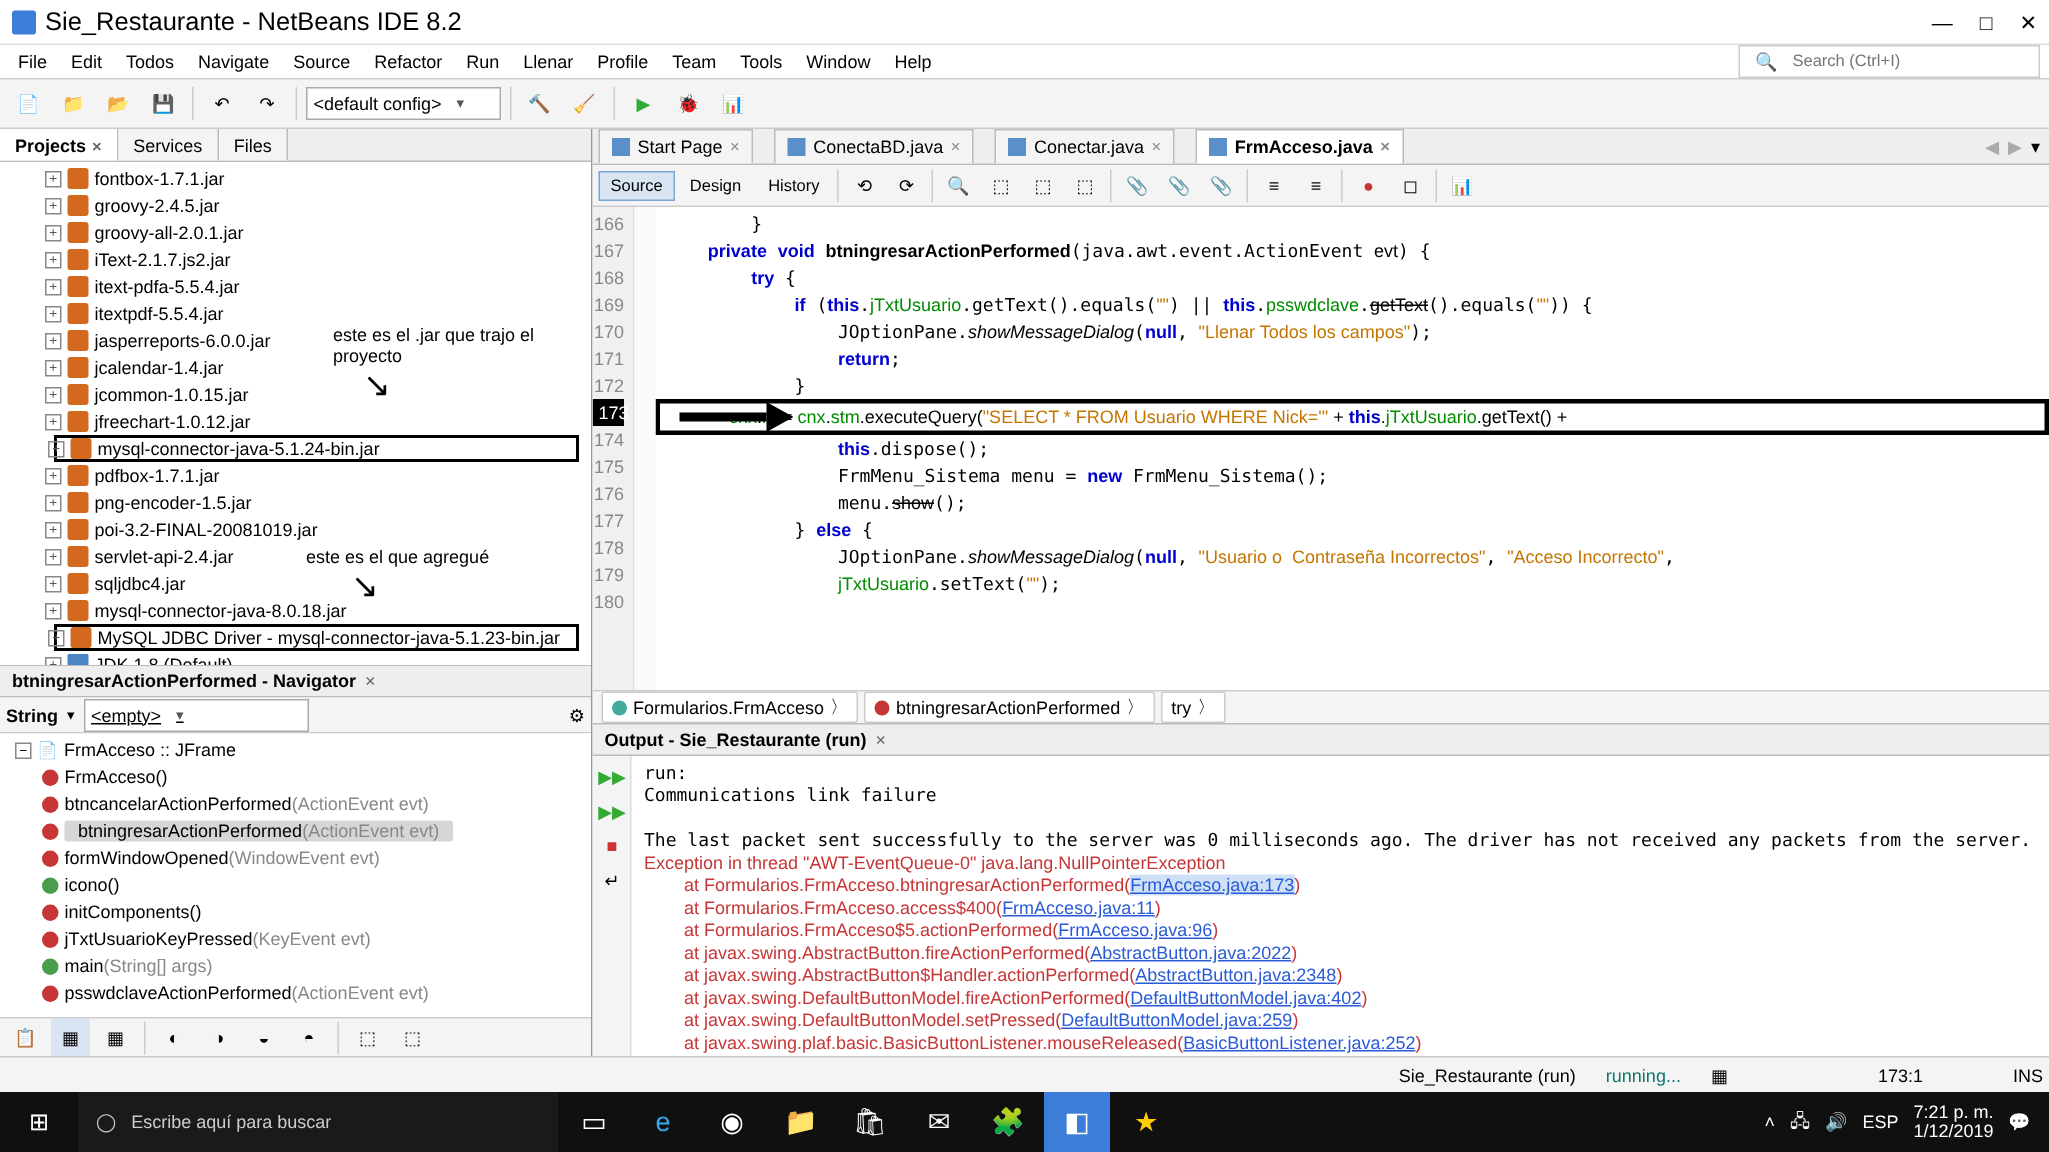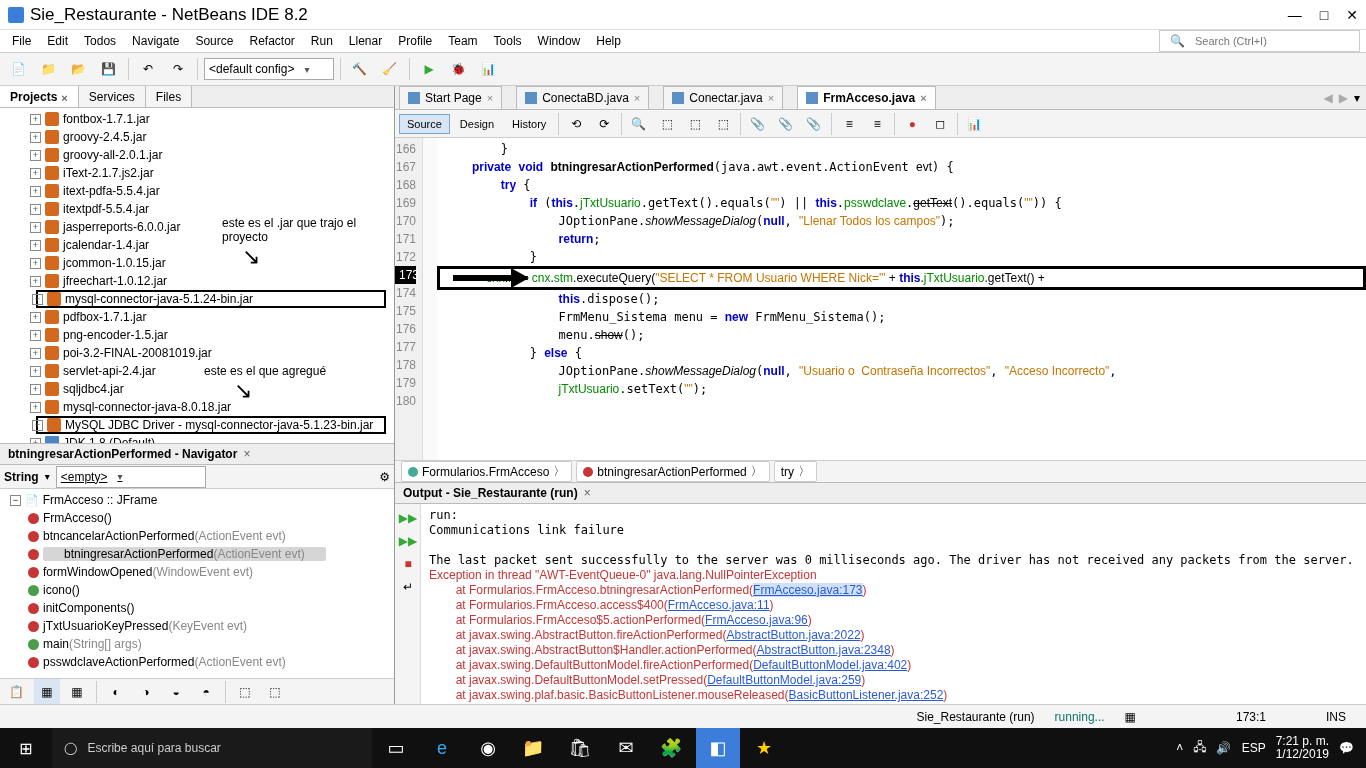--- a/index.html
+++ b/index.html
@@ -33,21 +33,21 @@
 .annotation { position:absolute; font-size:13px; z-index:5; }
 .navigator-head { height:22px; background:#eee; border-top:1px solid #bbb; border-bottom:1px solid #bbb; display:flex; align-items:center; padding:0 8px; font-size:11px; }
 .navigator-head .x { margin-left:6px; color:#666; }
 .members-bar { height:24px; background:#f4f4f4; border-bottom:1px solid #ccc; display:flex; align-items:center; padding:0 4px; gap:6px; }
 .members-bar .combo { min-width:150px;text-decoration:underline; }
 .navtree { flex:1; overflow:auto; background:#fff; padding:2px 0; }
 .nav-row { display:flex; align-items:center; height:18px; padding-left:28px; gap:4px; font-size:11px; }
 .nav-row .b { width:11px; height:11px; border-radius:50%; }
 .nav-row .b.red { background:#c73636; }
 .nav-row .b.grn { background:#4a9d4a; }
-.nav-row .sel { background:#d6d6d6; padding:0 21px; border-radius:2px;text-align:center; }
+.nav-row .sel { background:#d6d6d6; padding:0 9px; border-radius:2px;text-align:center; }
 .nav-row .grey { color:#888; }
 .nav-toolbar { height:26px; display:flex; align-items:center; gap:4px; padding:0 4px; background:#f4f4f4; border-top:1px solid #ccc; }
 .right { flex:1; display:flex; flex-direction:column; overflow:hidden; }
 .editor-tabs { height:24px; display:flex; align-items:stretch; background:#eee; border-bottom:1px solid #bbb; padding-left:4px; }
 .etab { padding:3px 8px; display:flex; align-items:center; gap:5px; border:1px solid #bbb; border-bottom:none; margin-right:14px; background:#f4f4f4; font-size:11px; }
 .etab.active { background:#fff; font-weight:bold; }
 .etab .fic { width:12px; height:12px; background:#5a8fc7; }
 .etab .x { color:#888; cursor:default; font-size:11px; }
 .editor-toolbar { height:28px; display:flex; align-items:center; gap:2px; padding:0 4px; background:#f4f4f4; border-bottom:1px solid #ccc; }
 .etbtn { padding:3px 7px; font-size:11px; border:1px solid transparent; }
@@ -71,21 +71,21 @@
 .output-head { height:22px; background:#eee; border-top:1px solid #bbb; border-bottom:1px solid #bbb; display:flex; align-items:center; padding:0 8px; font-size:11px; }
 .output-head .x { margin-left:6px; color:#666; }
 .output-body { height:200px; display:flex; background:#fff; overflow:hidden; }
 .out-btns { width:26px; background:#f4f4f4; display:flex; flex-direction:column; gap:3px; padding:4px 3px; border-right:1px solid #ddd; }
 .out-btns span { width:20px; height:20px; display:flex; align-items:center; justify-content:center; font-size:12px; }
 .console { flex:1; font-family:"Consolas",monospace; font-size:12px; line-height:15px; padding:4px 8px; overflow:auto; white-space:pre; }
 .console .red { color:#c73636; }
 .console .link { color:#2a5bd7; text-decoration:underline; }
 .console .hllink { background:#cfe0f7; }
 .status { height:24px; background:#f4f4f4; border-top:1px solid #ccc; display:flex; align-items:center; padap:0 8px; font-size:11px; }
-.status .run { margin-left:auto; display:flex; align-items:flex-end; gap:20px; padding-right:20px; }
+.status .run { margin-left:auto; display:flex; align-items:flex-end; gap:20px; padding-right:4px; }
 .status .running { color:#0f766e; }
 .taskbar { height:40px; background:#101010; display:flex; align-items:center; gap:2px; padding:0 2px; color:#fff; }
 .taskbar .win { width:48px; height:40px; display:flex; align-items:center; justify-content:center; font-size:16px; }
 .taskbar .searchbox { flex:0 0 320px; height:40px; display:flex; align-items:center; gap:10px; background:#1a1a1a; padding:0 12px; color:#ccc; font-size:14px; }
 .taskbar .tic { width:44px; height:40px; display:flex; align-items:center; justify-content:center; font-size:18px; }
 .taskbar .tray { margin-left:auto; display:flex; align-items:center; gap:10px; padding-right:10px; font-size:11px; color:#fff; }
 .taskbar .clock { text-align:right; line-height:13px; }
 </style>
 </head>
 <body>

